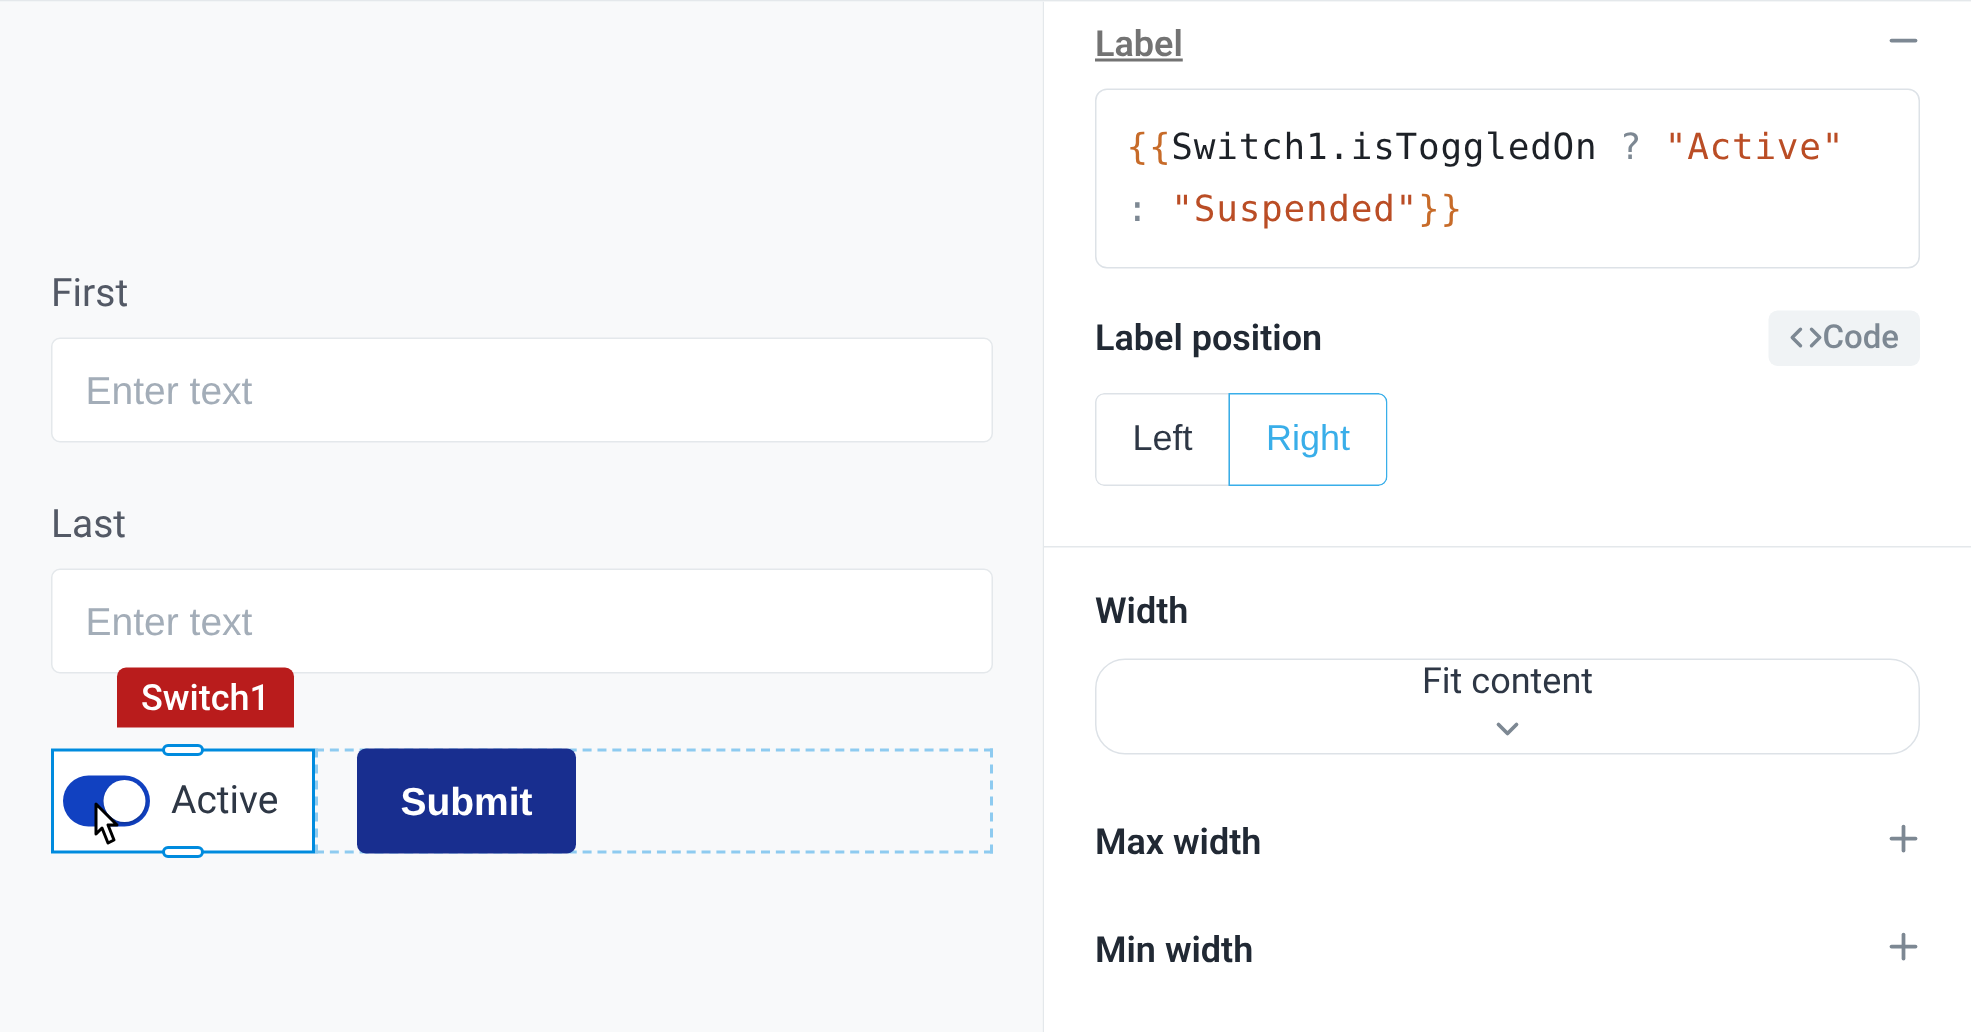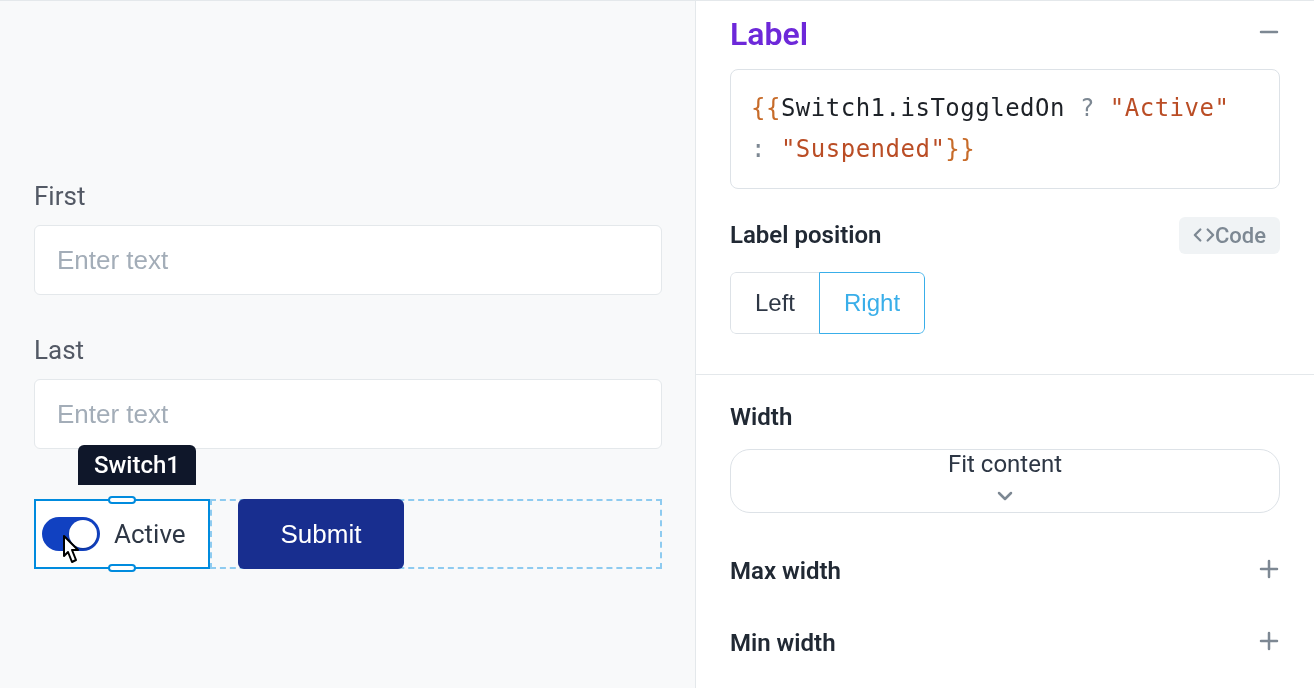--- a/index.html
+++ b/index.html
@@ -72,43 +72,43 @@
     border-radius: 50%;
     background: #fff;
     top: 3px; right: 3px;
     box-shadow: 0 1px 2px rgba(0,0,0,0.25);
   }
   .toggle-label { font-size: 26px; color: #2e3745; margin-left: 14px; }
 
   .selection-badge {
     position: absolute;
     top: -56px; left: 42px;
-    background: #0f172a;
+    background: #b91c1c;
     color: #fff;
     font-size: 24px;
     font-weight: 500;
     padding: 6px 16px;
     border-radius: 6px 6px 0 0;
   }
 
   .cursor-icon {
     position: absolute;
     top: 533px; left: 54px;
     pointer-events: none;
   }
 
   .submit-btn {
     margin-left: 28px;
-    width: 166px; height: 70px;
+    width: 146px; height: 70px;
     background: #182e8f;
     color: #fff;
     border: none;
     border-radius: 6px;
     font-size: 26px;
-    font-weight: 400;
+    font-weight: 700;
   }
   .dashed-left {
     position: absolute;
     left: 210px;
     top: 498px;
     width: 452px;
     height: 70px;
     border: 2px dashed #8ecbf0;
     border-radius: 0;
     pointer-events: none;
@@ -122,21 +122,21 @@
     border-left: 1px solid #e4e8eb;
     padding: 14px 34px 0 34px;
     overflow-y: hidden;
   }
   .prop-header {
     display: flex;
     justify-content: space-between;
     align-items: center;
     margin-bottom: 16px;
   }
-  .prop-title { font-size: 32px; font-weight: 600; color: #6d28d9; }
+  .prop-title { font-size: 24px; font-weight: 600; color: #737373; text-decoration: underline; }
   .collapse-icon { color: #7d8893; font-size: 28px; line-height: 1; cursor: pointer; }
   .plus-icon { color: #7d8893; font-size: 28px; line-height: 1; cursor: pointer; font-weight: 300; }
 
   .code-box {
     border: 1px solid #dde2e7;
     border-radius: 8px;
     padding: 18px 20px;
     font-family: ui-monospace, Menlo, Consolas, monospace;
     font-size: 24px;
     line-height: 1.7;

